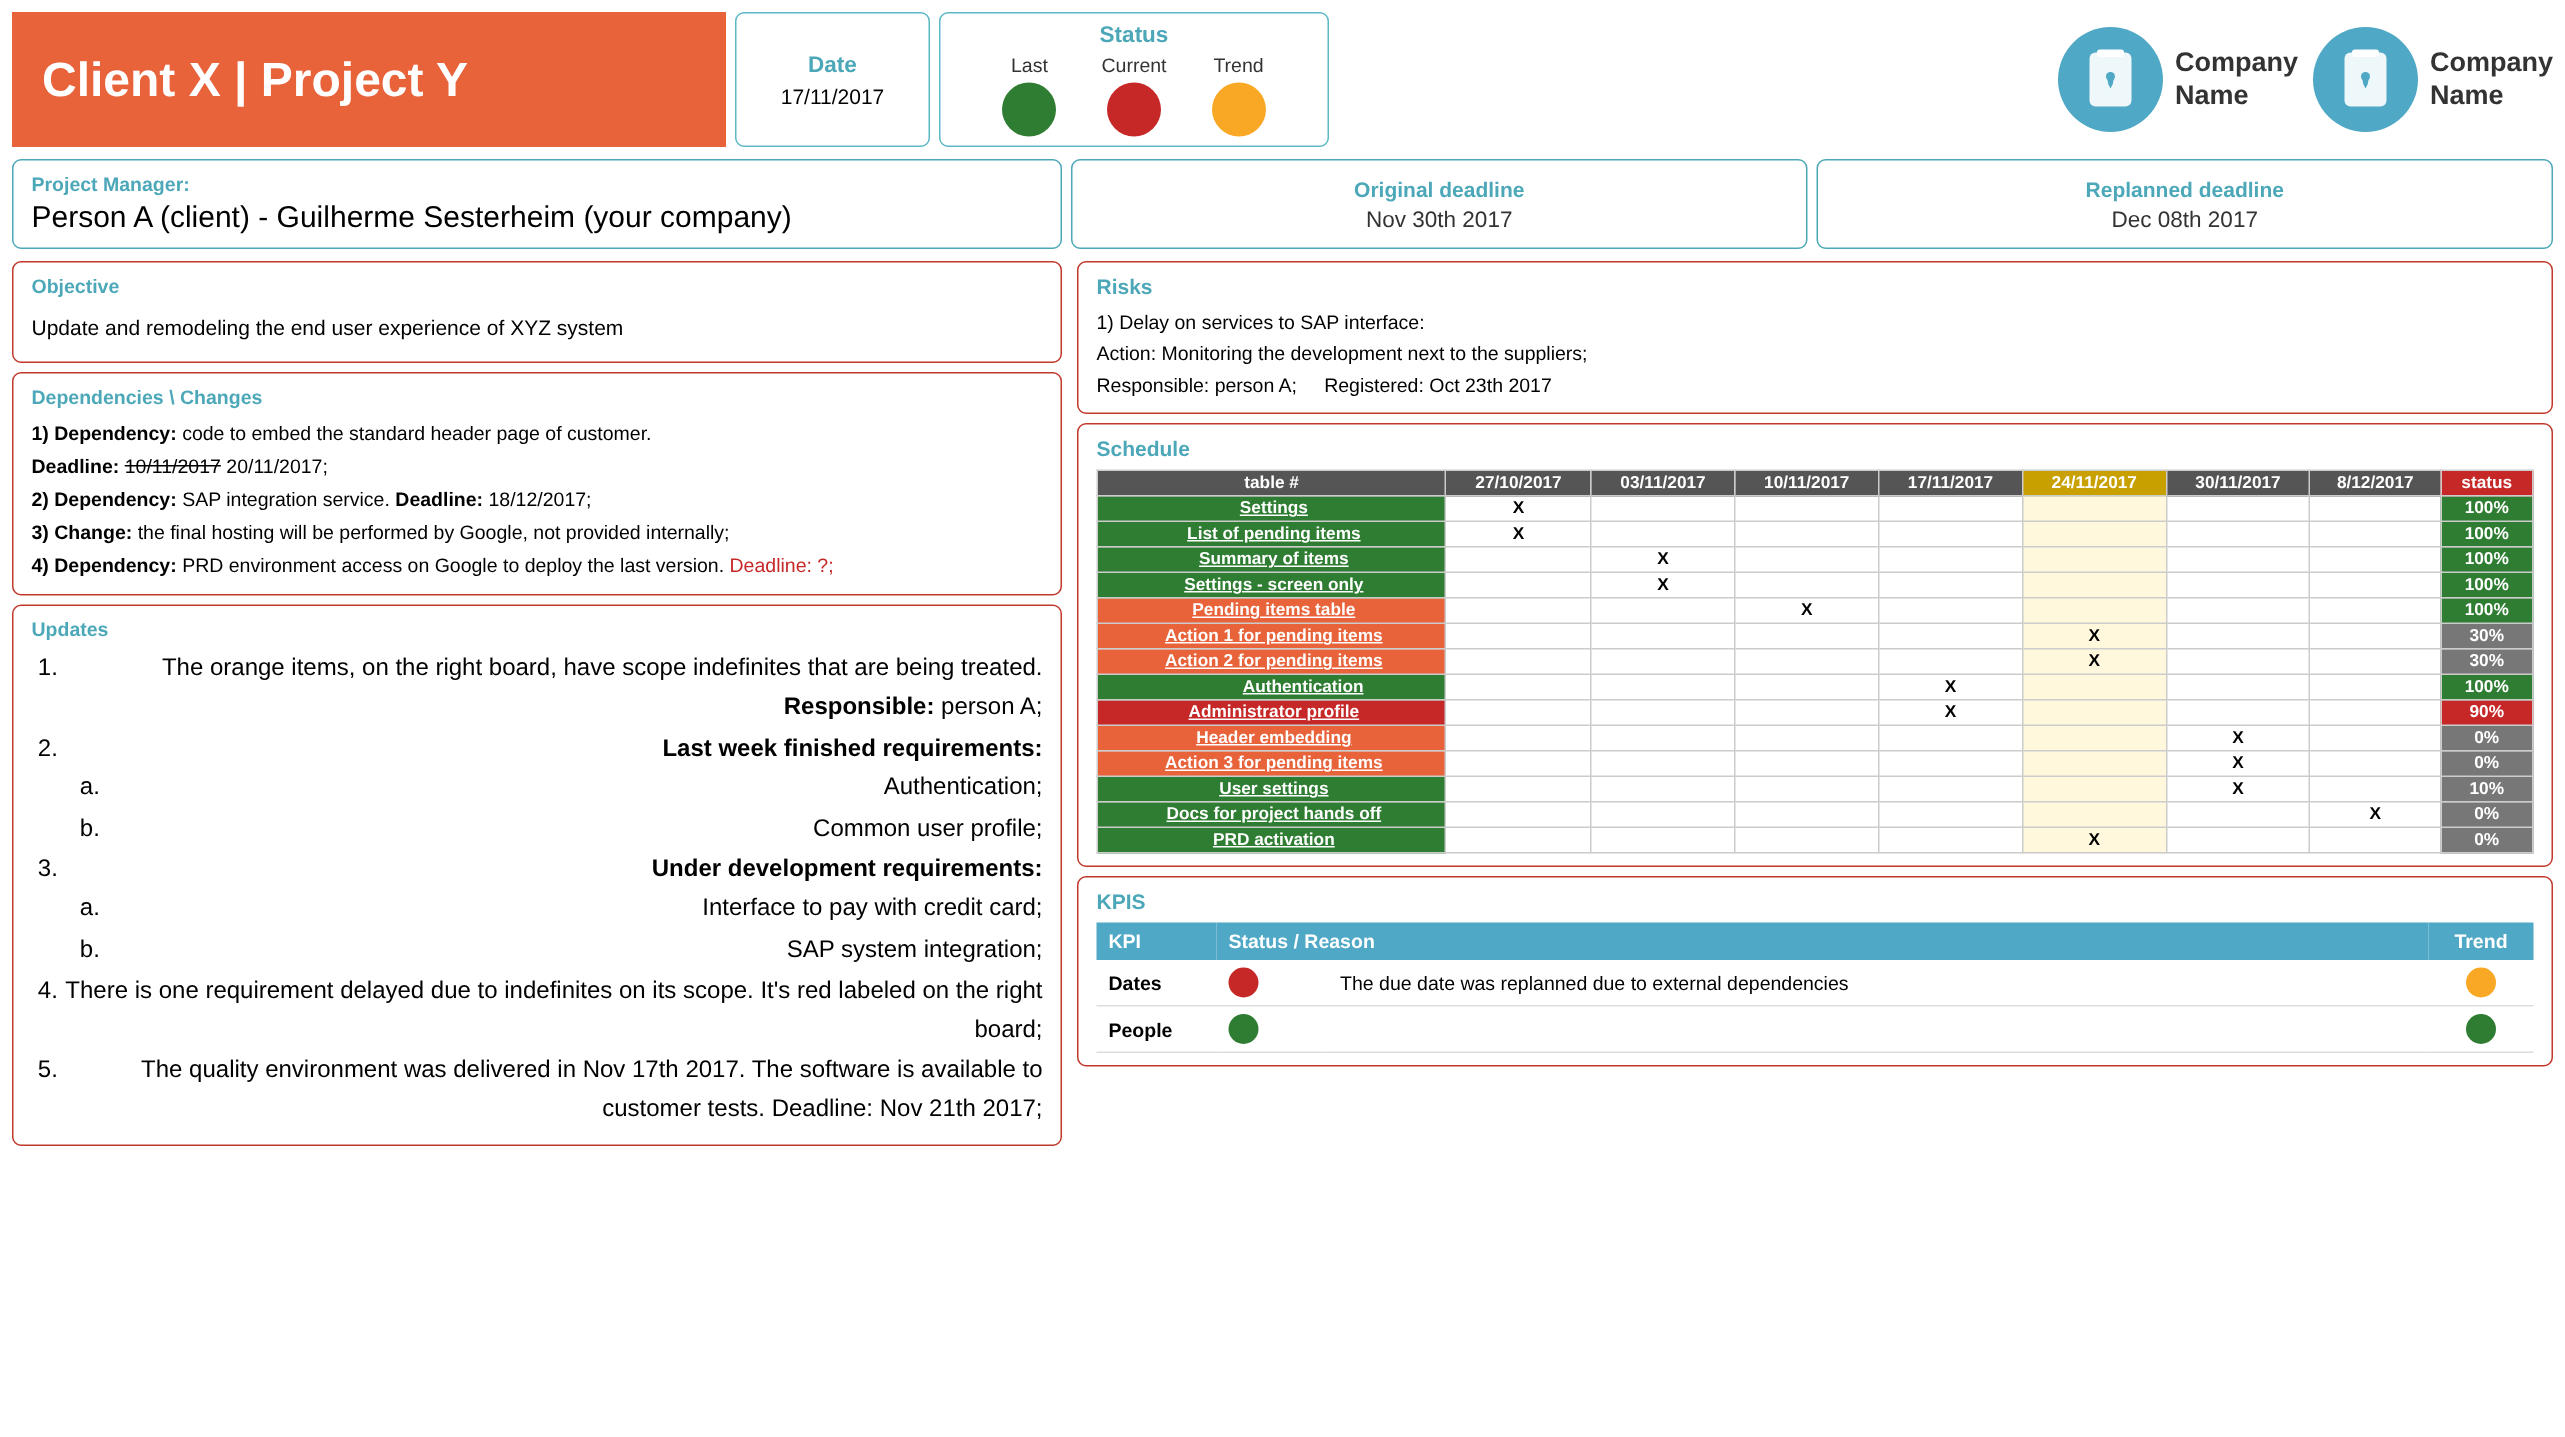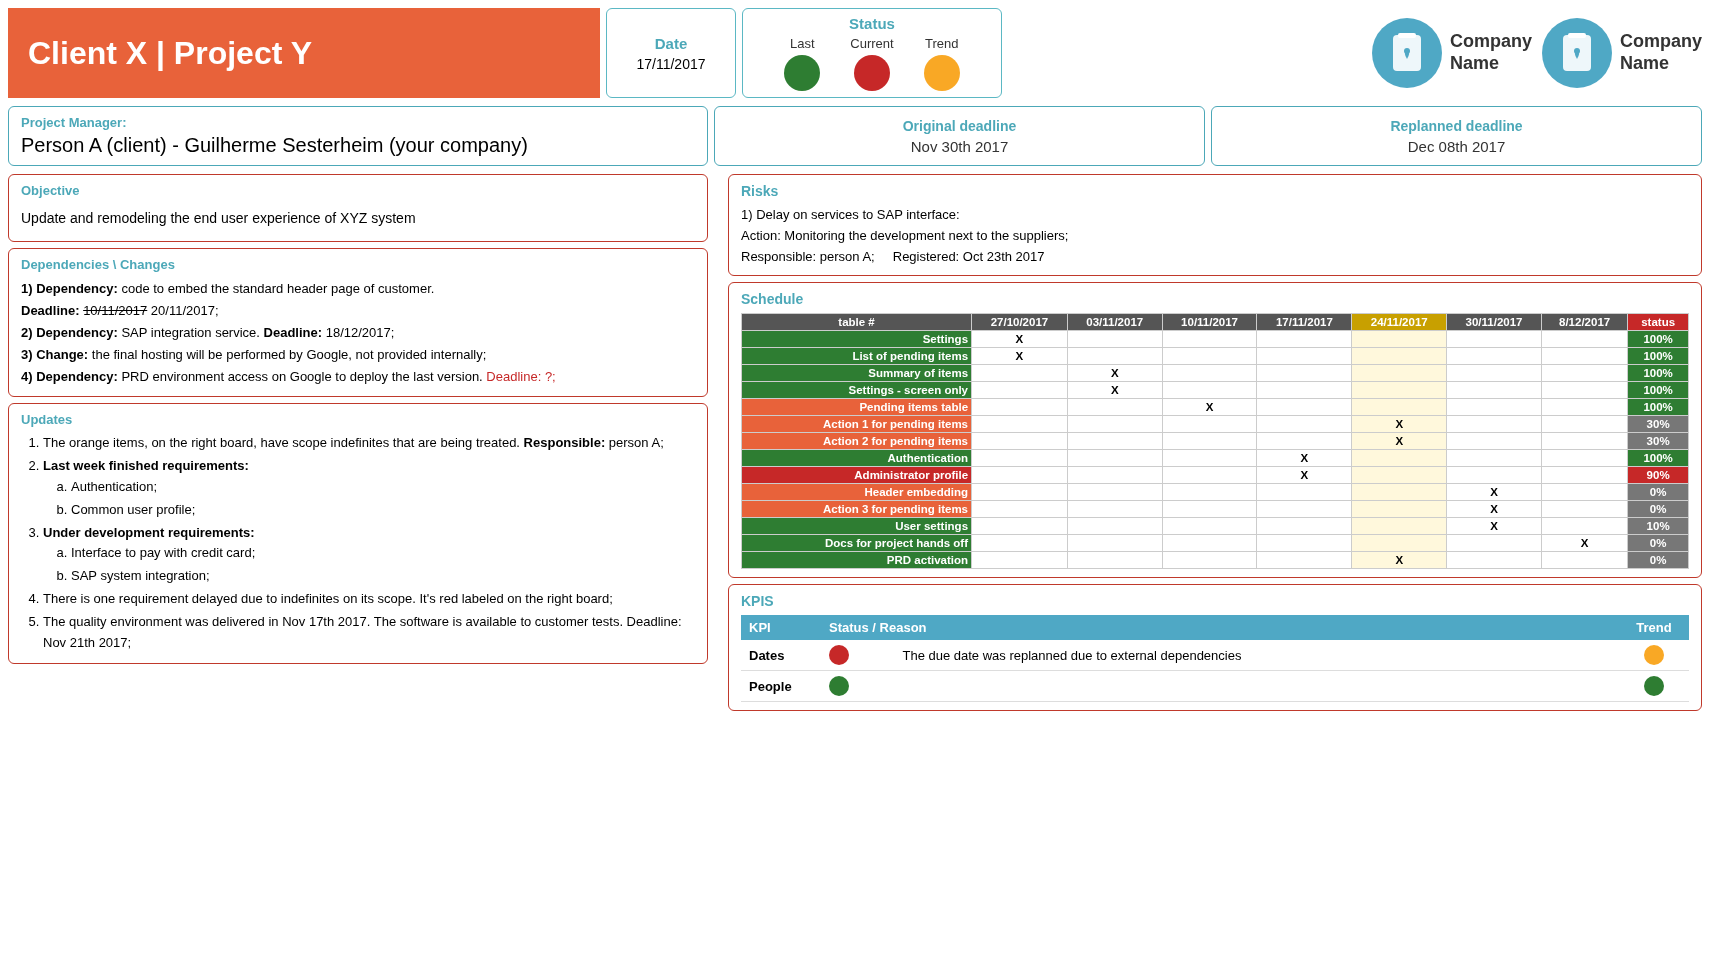--- a/index.html
+++ b/index.html
@@ -11,21 +11,21 @@
     .header-row { display: flex; align-items: stretch; gap: 6px; margin-bottom: 8px; }
 
     .title-box {
       background: #E8623A;
       color: #fff;
       font-size: 32px;
       font-weight: bold;
       padding: 10px 20px;
       display: flex;
       align-items: center;
-      width: 592px;
+      width: 476px;
       min-height: 90px;
     }
 
     .date-box {
       border: 1.5px solid #5bb8c4;
       border-radius: 6px;
       display: flex;
       flex-direction: column;
       align-items: center;
       justify-content: center;
@@ -94,39 +94,39 @@
       flex: 1;
       display: flex;
       flex-direction: column;
       align-items: center;
       justify-content: center;
     }
     .deadline-box .section-label { color: #4ca8b8; font-weight: bold; font-size: 14px; margin-bottom: 4px; }
     .deadline-box .deadline-value { font-size: 15px; color: #333; }
 
     
-    .main-row { display: flex; gap: 20px; }
+    .main-row { display: flex; gap: 10px; }
 
     
     .left-col { width: 700px; display: flex; flex-direction: column; gap: 6px; }
 
     .section-box {
       border: 1.5px solid #c0392b;
       border-radius: 6px;
       padding: 8px 12px;
     }
     .section-box .section-label { color: #4ca8b8; font-weight: bold; font-size: 13px; margin-bottom: 6px; }
 
     .objective-text { font-size: 14px; line-height: 1.5; padding: 4px 0; }
 
     .deps-text { font-size: 13px; line-height: 1.7; }
     .deps-text .strikethrough { text-decoration: line-through; }
     .deps-text .red-text { color: #c62828; }
 
-    .updates-list { font-size: 13px; line-height: 1.6; padding-left: 4px; }
+    .updates-list { font-size: 16px; line-height: 1.6; padding-left: 4px; text-align: right; }
     .updates-list ol { padding-left: 18px; }
     .updates-list ol li { margin-bottom: 2px; }
     .updates-list ul { padding-left: 28px; list-style-type: lower-alpha; }
 
     
     .right-col { flex: 1; display: flex; flex-direction: column; gap: 6px; }
 
     .risks-box {
       border: 1.5px solid #c0392b;
       border-radius: 6px;
@@ -142,21 +142,21 @@
       padding: 8px 12px;
     }
     .schedule-box .section-label { color: #4ca8b8; font-weight: bold; font-size: 14px; margin-bottom: 6px; }
 
     .schedule-table { width: 100%; border-collapse: collapse; font-size: 11.5px; }
     .schedule-table th, .schedule-table td { border: 1px solid #ccc; text-align: center; padding: 2px 3px; }
     .schedule-table th { background: #555; color: #fff; font-weight: bold; }
     .schedule-table th.week-col { background: #555; }
     .schedule-table th.highlight { background: #c8a000; color: #fff; }
     .schedule-table th.status-col-h { background: #c62828; color: #fff; }
-    .schedule-table td.task-name { text-align: right; padding-left: 6px; color: #fff; font-weight: bold; }
+    .schedule-table td.task-name { text-align: center; padding-left: 6px; color: #fff; font-weight: bold; text-decoration: underline; }
     .schedule-table td.status-pct { font-weight: bold; color: #fff; }
 
     
     .kpis-box {
       border: 1.5px solid #c0392b;
       border-radius: 6px;
       padding: 8px 12px;
     }
     .kpis-box .section-label { color: #4ca8b8; font-weight: bold; font-size: 14px; margin-bottom: 6px; }
 

